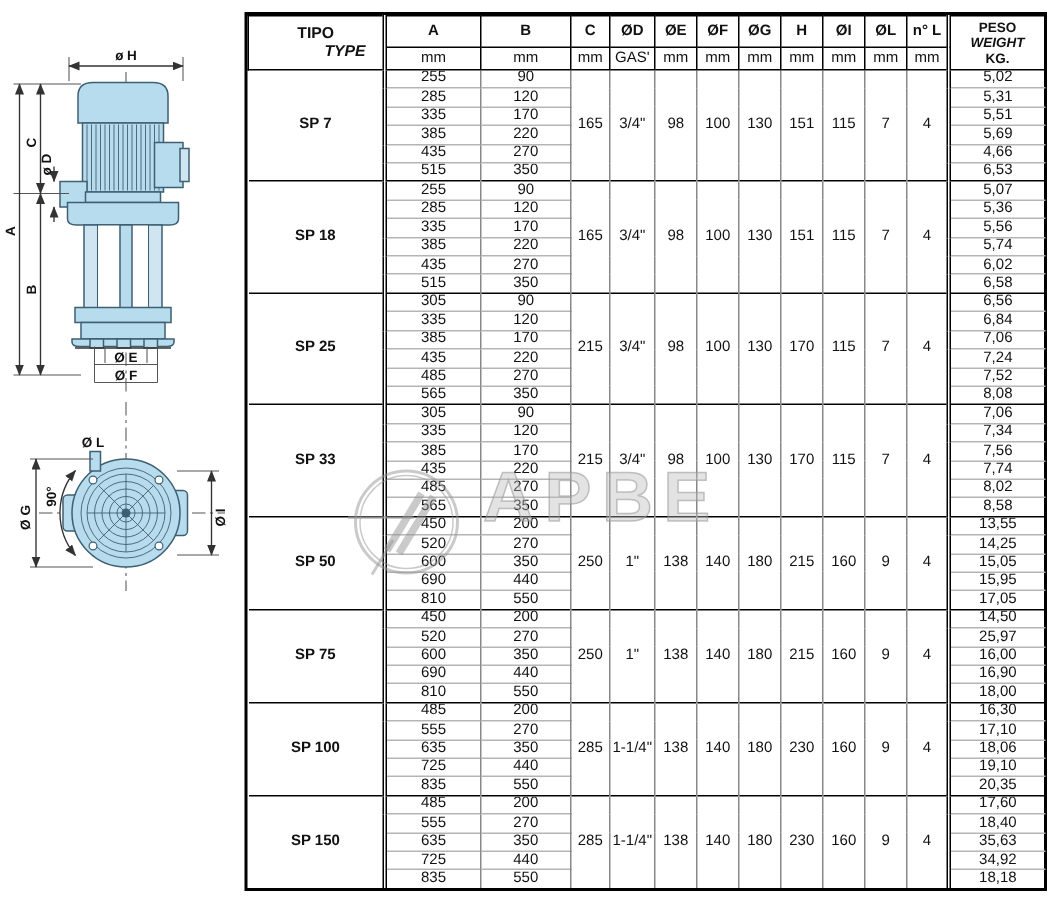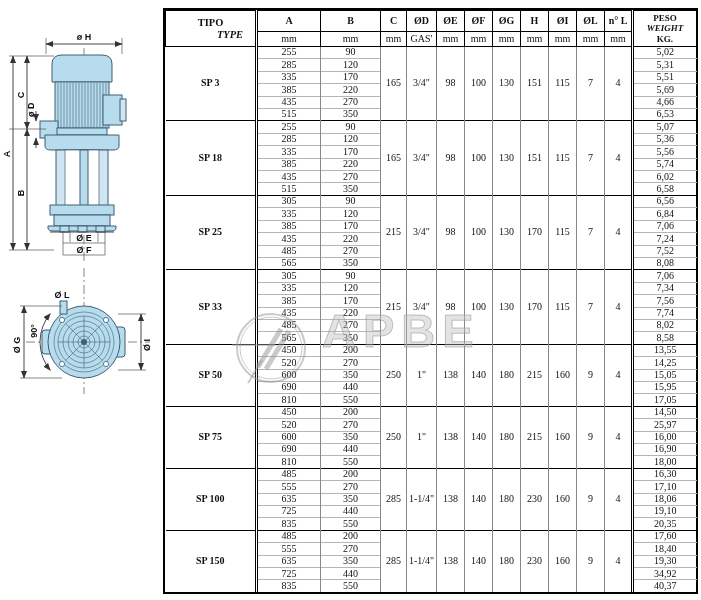--- a/index.html
+++ b/index.html
@@ -12,21 +12,21 @@
   .fillb2{fill:#cfe6f2;stroke:#3f5f72;stroke-width:1;}
   .thin{stroke:#3f5f72;stroke-width:.6;fill:none;}
   .dim{stroke:#333;stroke-width:.9;fill:none;}
   .ext{stroke:#555;stroke-width:.7;fill:none;}
   .cl{stroke:#555;stroke-width:.7;fill:none;stroke-dasharray:9 3 2 3;}
   .dlabel{font:bold 9px "Liberation Sans",sans-serif;fill:#111;}
 
   
   #table-wrap{position:absolute;left:163px;top:8px;width:535px;height:586px;
               border:2px solid #000;box-sizing:border-box;background:#fff;}
-  table{border-collapse:collapse;table-layout:fixed;width:100%;height:100%;font-family:Liberation Serif, serif;}
+  table{border-collapse:collapse;table-layout:fixed;width:100%;height:100%;}
   th,td{padding:0;text-align:center;vertical-align:middle;overflow:hidden;
         font-size:10px;line-height:1.05;}
   thead th{border:1px solid #000;font-weight:bold;}
   thead tr.units th{font-weight:normal;font-size:10px;}
   th.tipo{font-size:10.5px;}
   th.tipo .l2{font-style:italic;margin-left:39px;}
   th.peso{font-size:9px;line-height:1.12;}
   th.peso .l2{font-style:italic;}
   tbody td{border-left:1px solid #888;border-top:1px solid #b5b5b5;}
   tbody td.model{border-left:none;font-weight:bold;background:#fff;}
@@ -240,21 +240,21 @@
           <th>mm</th>
           <th>mm</th>
           <th>mm</th>
           <th>mm</th>
           <th>mm</th>
           <th>mm</th>
         </tr>
       </thead>
       <tbody>
           <tr class="group-start">
-            <td class="model" rowspan="6">SP 3</td>
+            <td class="model" rowspan="6">SP 7</td>
             <td class="a">255</td>
             <td class="b">90</td>
             <td class="shared" rowspan="6">165</td>
             <td class="shared" rowspan="6">3/4"</td>
             <td class="shared" rowspan="6">98</td>
             <td class="shared" rowspan="6">100</td>
             <td class="shared" rowspan="6">130</td>
             <td class="shared" rowspan="6">151</td>
             <td class="shared" rowspan="6">115</td>
             <td class="shared" rowspan="6">7</td>
@@ -527,31 +527,31 @@
             <td class="weight">17,60</td>
           </tr>
           <tr>
             <td class="a">555</td>
             <td class="b">270</td>
             <td class="weight">18,40</td>
           </tr>
           <tr>
             <td class="a">635</td>
             <td class="b">350</td>
-            <td class="weight">19,30</td>
+            <td class="weight">35,63</td>
           </tr>
           <tr>
             <td class="a">725</td>
             <td class="b">440</td>
             <td class="weight">34,92</td>
           </tr>
           <tr>
             <td class="a">835</td>
             <td class="b">550</td>
-            <td class="weight">40,37</td>
+            <td class="weight">18,18</td>
           </tr>
         </tbody>
     </table>
   </div>
 
   <div id="watermark">
     <svg width="701" height="600" style="position:absolute;left:0;top:0">
       <g stroke="rgba(150,150,150,.5)" fill="none">
         <circle cx="271" cy="303" r="34" stroke-width="2"></circle>
         <circle cx="271" cy="303" r="31" stroke-width="1"></circle>

